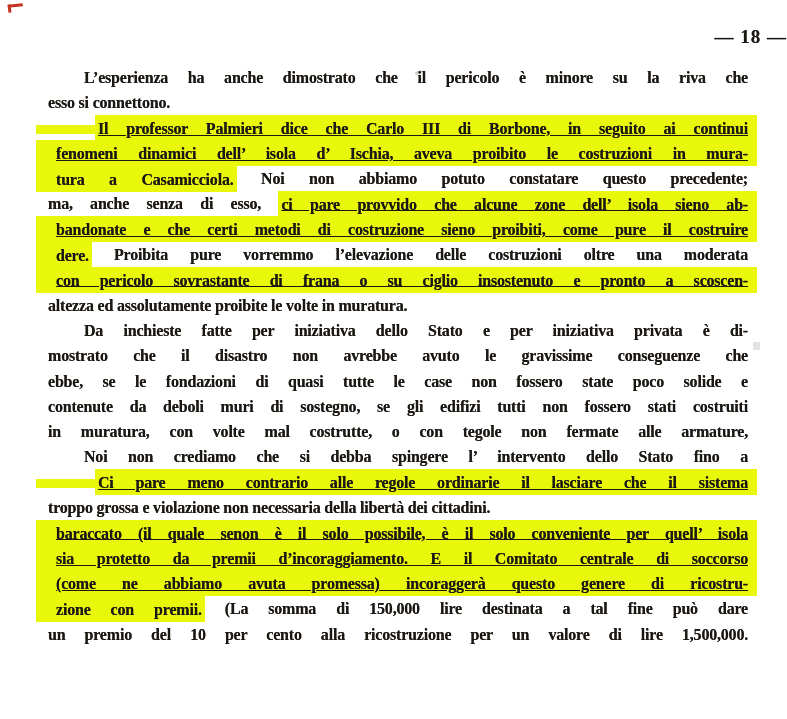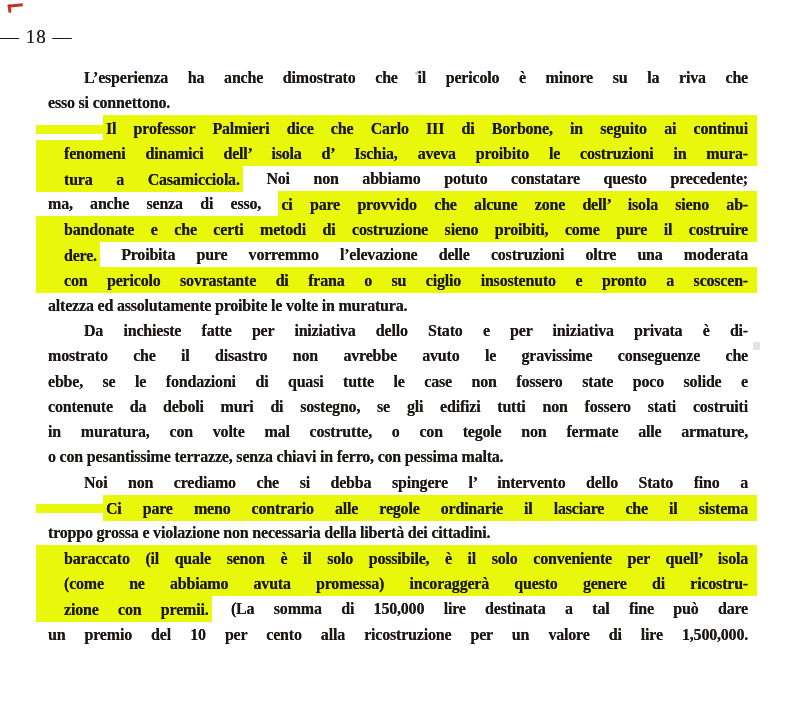--- a/index.html
+++ b/index.html
@@ -8,21 +8,21 @@
     background:#ffffff;
     font-family:"Liberation Serif","DejaVu Serif",serif;
   }
   :root{
     --hl:#e9f70b;
     --ink:#1b1713;
   }
   .page{position:absolute;inset:0;}
   .page-number{
     position:absolute;top:26px;left:0;width:787px;
-    text-align:left;font-weight:normal;font-size:19px;
+    text-align:right;font-weight:bold;font-size:19px;
     color:var(--ink);letter-spacing:1px;
     text-shadow:0 0 0.5px rgba(27,23,19,0.7);
   }
   .pn-speck{
     position:absolute;top:71px;left:415px;width:7px;height:3px;
     background:#c8c8c8;border-radius:2px;transform:rotate(-20deg);
   }
   .margin-speck{
     position:absolute;top:342px;left:753px;width:7px;height:8px;
     background:#dcdcdc;border-radius:1px;opacity:.8;
@@ -44,22 +44,22 @@
     white-space:normal;
   }
   .line.nj{text-align:center;text-align-last:left;}
   .ind{display:inline-block;width:36px;}
   .hl{
     background:var(--hl);
     padding-top:4.5px;padding-bottom:4.5px;
     padding-left:3px;padding-right:3px;
     box-decoration-break:clone;
   }
-  .hl-start{margin-left:-12px;padding-left:28px;}
-  .hl-end{margin-right:-9px;padding-right:9px;}
+  .hl-start{margin-left:-12px;padding-left:20px;}
+  .hl-end{margin-right:-9px;padding-right:9px;text-decoration:underline;}
 </style>
 </head>
 <body>
 
 <div class="page">
   <div class="corner-mark"></div>
   <div class="page-number">— 18 —</div>
   <div class="pn-speck"></div>
   <div class="margin-speck"></div>
   <div class="text-block" id="text-block">
@@ -71,22 +71,22 @@
       <div class="line"><span>ma, anche senza di esso, </span><span class="hl hl-end">ci pare provvido che alcune zone dell’ isola sieno ab-</span></div>
       <div class="line"><span class="hl hl-start hl-end">bandonate e che certi metodi di costruzione sieno proibiti, come pure il costruire</span></div>
       <div class="line"><span class="hl hl-start">dere.</span><span> Proibita pure vorremmo l’elevazione delle costruzioni oltre una moderata</span></div>
       <div class="line"><span class="hl hl-start hl-end">con pericolo sovrastante di frana o su ciglio insostenuto e pronto a scoscen-</span></div>
       <div class="line nj"><span>altezza ed assolutamente proibite le volte in muratura.</span></div>
       <div class="line"><span class="ind"></span><span>Da inchieste fatte per iniziativa dello Stato e per iniziativa privata è di-</span></div>
       <div class="line"><span>mostrato che il disastro non avrebbe avuto le gravissime conseguenze che</span></div>
       <div class="line"><span>ebbe, se le fondazioni di quasi tutte le case non fossero state poco solide e</span></div>
       <div class="line"><span>contenute da deboli muri di sostegno, se gli edifizi tutti non fossero stati costruiti</span></div>
       <div class="line"><span>in muratura, con volte mal costrutte, o con tegole non fermate alle armature,</span></div>
-      <div class="line nj"><span>o con pesantissime terrazze, senza chiavi in ferro, con pessima malta.</span></div>
       <div class="line"><span class="ind"></span><span>Noi non crediamo che si debba spingere l’ intervento dello Stato fino a</span></div>
       <div class="line"><span class="ind hl hl-start"></span><span class="hl hl-end">Ci pare meno contrario alle regole ordinarie il lasciare che il sistema</span></div>
       <div class="line nj"><span>troppo grossa e violazione non necessaria della libertà dei cittadini.</span></div>
       <div class="line"><span class="hl hl-start hl-end">baraccato (il quale senon è il solo possibile, è il solo conveniente per quell’ isola</span></div>
+      <div class="line"><span class="hl hl-start hl-end">sia protetto da premii d’incoraggiamento. E il Comitato centrale di soccorso</span></div>
       <div class="line"><span class="hl hl-start hl-end">(come ne abbiamo avuta promessa) incoraggerà questo genere di ricostru-</span></div>
       <div class="line"><span class="hl hl-start">zione con premii.</span><span> (La somma di 150,000 lire destinata a tal fine può dare</span></div>
       <div class="line"><span>un premio del 10 per cento alla ricostruzione per un valore di lire 1,500,000.</span></div>
     </div>
 </div>
 
 </body></html>

